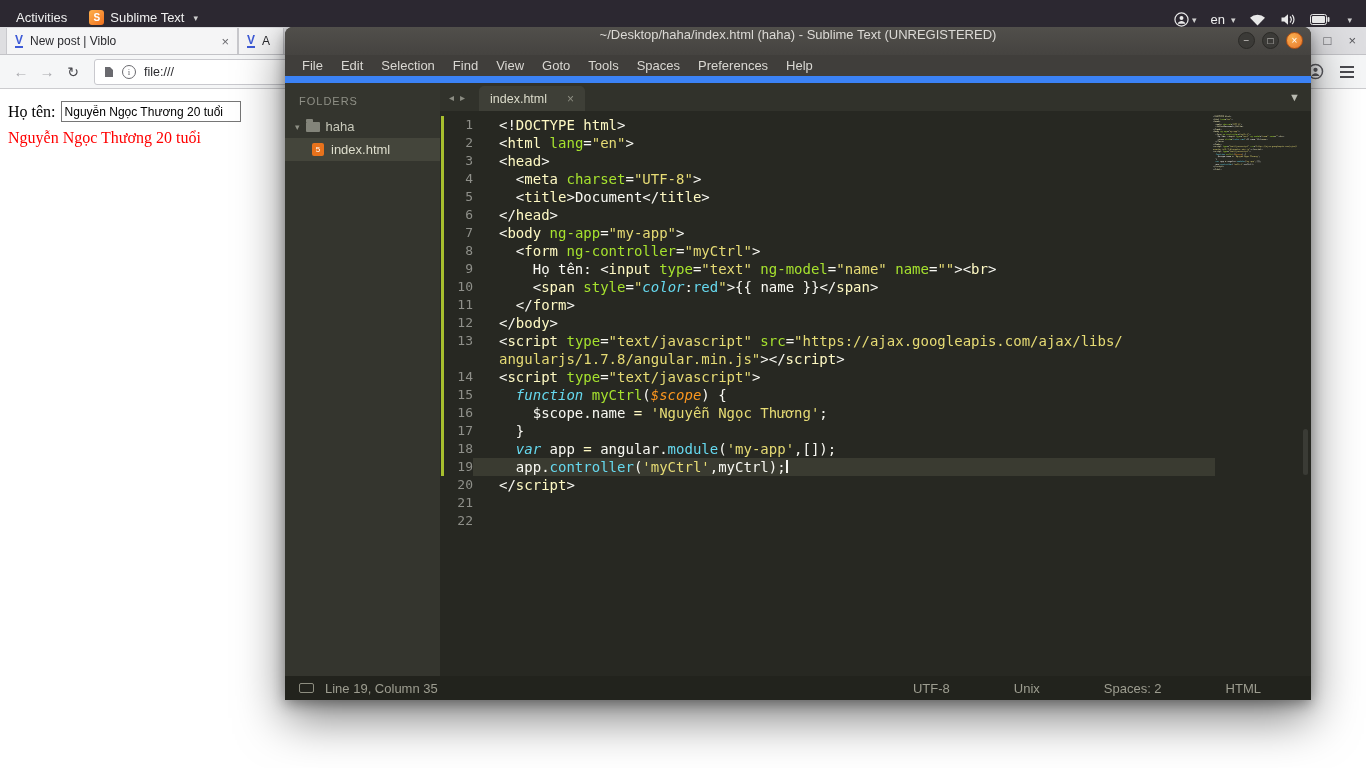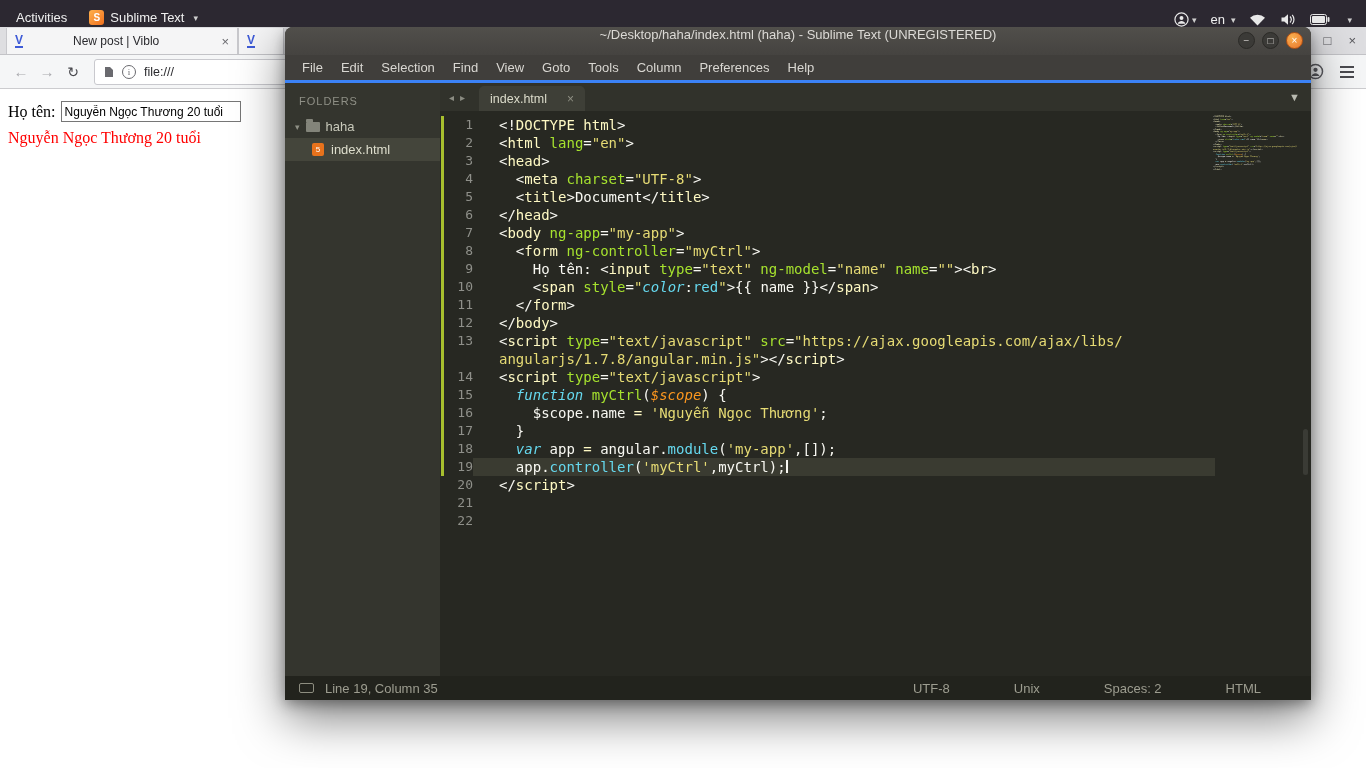--- a/index.html
+++ b/index.html
@@ -23,21 +23,21 @@
 
   
   .ff-window { position:absolute; left:0; top:27px; width:1366px; height:741px; background:#fff; z-index:1; }
   .ff-tabbar { height:28px; background:#dedee1; display:flex; align-items:flex-end; position:relative;
                border-bottom:1px solid #c3c3c7; }
   .ff-tab { height:26px; background:#f5f5f6; display:flex; align-items:center; gap:7px;
             padding:0 8px; font-size:12px; color:#2a2a2e; border-right:1px solid #c8c8cc; border-left:1px solid #c8c8cc; }
   .ff-tab.first { margin-left:6px; width:232px; }
   .ff-tab.partial { width:46px; overflow:hidden; }
   .ff-favicon { color:#3e5bd7; font-weight:bold; font-size:12px; border-bottom:2px solid #3e5bd7; line-height:11px; }
-  .ff-tab-title { flex:1; white-space:nowrap; overflow:hidden;margin-left:43px; }
+  .ff-tab-title { flex:1; white-space:nowrap; overflow:hidden; }
   .ff-tab-close { color:#6a6a6f; font-size:13px; }
   .ff-winctl { position:absolute; right:10px; top:0; height:100%; display:flex; align-items:center; gap:17px;
                color:#57575c; font-size:13px; }
   .ff-navbar { height:34px; background:#f5f6f7; border-bottom:1px solid #cccccf; display:flex; align-items:center;
                padding:0 8px; position:relative; }
   .nav-btn { width:26px; text-align:center; font-size:15px; color:#a9a9ad; }
   .nav-btn.reload { color:#47474c; font-size:14px; }
   .urlbar { margin-left:8px; height:26px; width:560px; background:#fff; border:1px solid #c9c9ce; border-radius:3px;
             display:flex; align-items:center; gap:8px; padding:0 9px; font-size:12.5px; color:#2a2a2e; }
   .info-circle { width:14px; height:14px; border:1px solid #6a6a6f; border-radius:50%; color:#6a6a6f;
@@ -55,21 +55,21 @@
   .st-window { position:absolute; left:285px; top:27px; width:1026px; height:673px; z-index:10;
                background:#272822; border-radius:8px 8px 0 0; overflow:hidden;
                box-shadow:0 18px 48px rgba(0,0,0,.5), 0 4px 14px rgba(0,0,0,.35); }
   .st-titlebar { height:28px; background:linear-gradient(#514f4b,#454340); display:flex; align-items:flex-start;
                  justify-content:center; position:relative; color:#dcdad6; font-size:13px; }
   .win-btns { position:absolute; right:8px; top:5px; display:flex; gap:7px; }
   .win-btn { width:17px; height:17px; border-radius:50%; background:#3b3a37; border:1px solid #2b2a27;
              color:#cfcdc9; font-size:10px; line-height:15px; text-align:center; }
   .win-btn.close { background:radial-gradient(circle at 35% 30%, #f9b04f, #e9752c); border-color:#b35313; color:#fff; }
   .st-menubar { height:28px; background:#403e3b; display:flex; align-items:center; padding-left:8px;
-                color:#d9d7d2; font-size:13px; border-bottom:3px solid #3b82f6; }
+                color:#d9d7d2; font-size:13px; border-bottom:7px solid #3b82f6; }
   .menu-item { padding:0 9px; }
 
   .st-body { position:absolute; top:56px; bottom:24px; left:0; right:0; display:flex; }
   .st-sidebar { width:155px; background:#34352e; color:#c8c9ba; font-size:13px; padding-top:8px; flex:none; }
   .sb-header { color:#8f9086; font-size:11px; letter-spacing:1px; padding:4px 0 9px 14px; }
   .sb-folder { display:flex; align-items:center; gap:6px; padding:3px 0 4px 10px; }
   .sb-caret { color:#8f9086; font-size:9px; }
   .folder-icon { width:14px; height:10px; background:#83847a; border-radius:1px; position:relative; flex:none; }
   .folder-icon::before { content:""; position:absolute; left:0; top:-3px; width:7px; height:3px;
                          background:#83847a; border-radius:1px 1px 0 0; }
@@ -216,21 +216,21 @@
       </div>
     </div>
     <div class="st-menubar">
       <span class="menu-item">File</span>
       <span class="menu-item">Edit</span>
       <span class="menu-item">Selection</span>
       <span class="menu-item">Find</span>
       <span class="menu-item">View</span>
       <span class="menu-item">Goto</span>
       <span class="menu-item">Tools</span>
-      <span class="menu-item">Column</span>
+      <span class="menu-item">Spaces</span>
       <span class="menu-item">Preferences</span>
       <span class="menu-item">Help</span>
     </div>
 
     <div class="st-body">
       <div class="st-sidebar">
         <div class="sb-header">FOLDERS</div>
         <div class="sb-folder">
           <span class="sb-caret">▾</span>
           <span class="folder-icon"></span>

